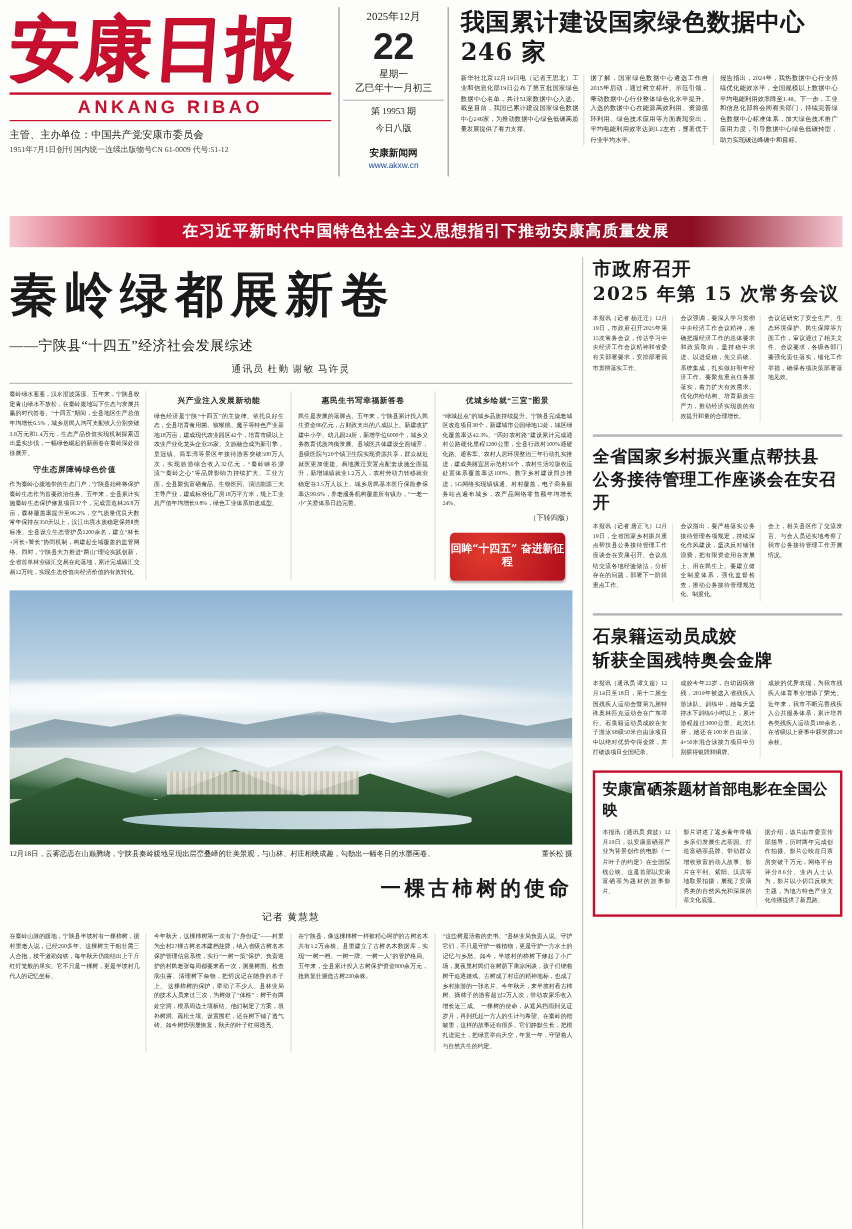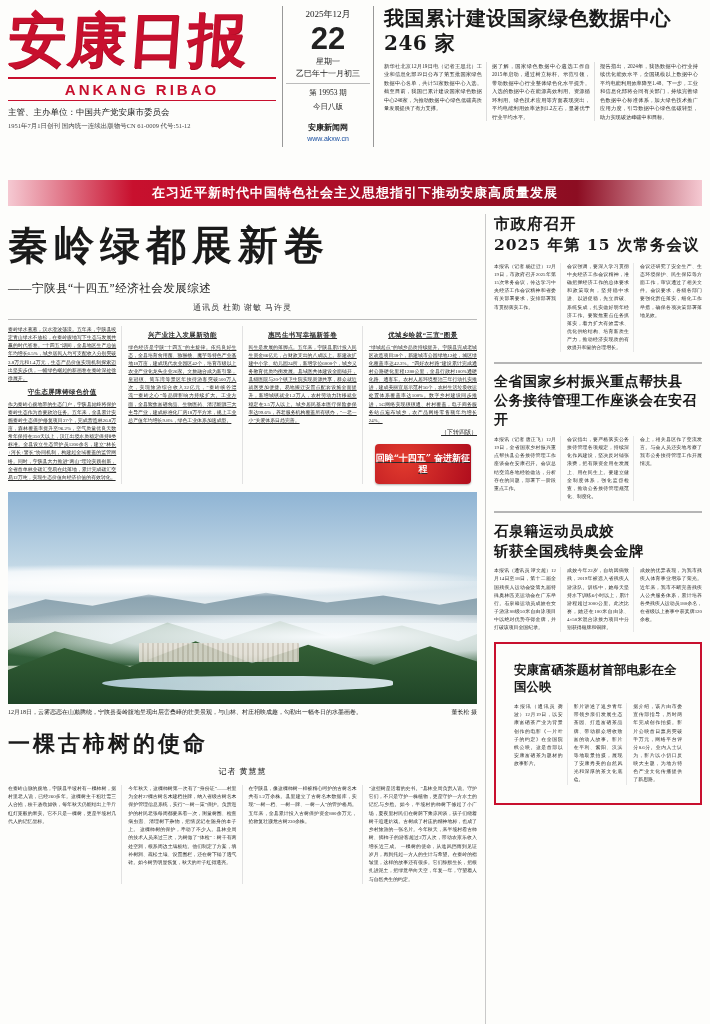--- a/index.html
+++ b/index.html
@@ -143,21 +143,20 @@
 
   .cols4 { display: flex; gap: 6px; margin-top: 5px; }
   .cols4 > div {
     flex: 1;
     font-size: 4.9px;
     line-height: 1.66;
     text-align: justify;
     color: #2b2b2b;
     border-right: 1px solid #e2e2e2;
     padding-right: 5px;
-    text-decoration: underline;
   }
   .cols4 > div:last-child { border-right: none; padding-right: 0; }
   .subhead {
     font-weight: 700;
     font-size: 6.4px;
     text-align: center;
     margin: 4px 0 3px;
     letter-spacing: 0.5px;
   }
   .cont-note { text-align: right; font-size: 6px; margin-top: 3px; }
@@ -202,23 +201,23 @@
     opacity:.85; border-radius: 1px; }
   .ph-river { position:absolute; left:20%; bottom:6%; width:62%; height:7%;
     background: linear-gradient(90deg, rgba(190,214,226,.9), rgba(222,235,240,.95));
     border-radius: 50% 40% 45% 55%; filter: blur(.4px); }
   .photo-cap {
     font-size: 6px; margin-top: 4px; color: #222; line-height: 1.5;
   }
   .photo-cap .credit { float: right; }
 
   .hl2 {
-    text-align: left;
-    font-family: "DejaVu Serif", serif;
-    font-size: 22px;
+    text-align: right;
+    font-family: "DejaVu Serif", serif;
+    font-size: 17px;
     font-weight: 700;
     letter-spacing: 3px;
     margin-top: 12px;
   }
   .byline2 { text-align:center; font-size: 8px; margin-top: 7px; letter-spacing: 1px; }
 
   .cols4b { display:flex; gap:6px; margin-top: 8px; }
   .cols4b > div {
     flex:1; font-size: 4.9px; line-height: 1.68; text-align: justify;
     border-right: 1px solid #e2e2e2; padding-right: 5px; color:#2b2b2b;
@@ -238,21 +237,21 @@
   .r-body > div {
     flex:1; font-size:4.9px; line-height:1.66; text-align: justify; color:#2b2b2b;
     border-right:1px solid #e6e6e6; padding-right:4px;
   }
   .r-body > div:last-child { border-right:none; padding-right:0; }
   .r-rule { border-top:1px solid #c9c9c9; margin: 10px 0 8px; }
   .r-rule.dbl { border-top:2px double #b5b5b5; }
 
   .boxed {
     border: 2px solid #c8102e;
-    padding: 18px;
+    padding: 6px;
     margin-top: 10px;
   }
   .boxed .r-hl { font-size: 12.5px; letter-spacing: 0; }
 </style>
 </head>
 <body>
 
 <div class="page">
 
   <div class="masthead">

